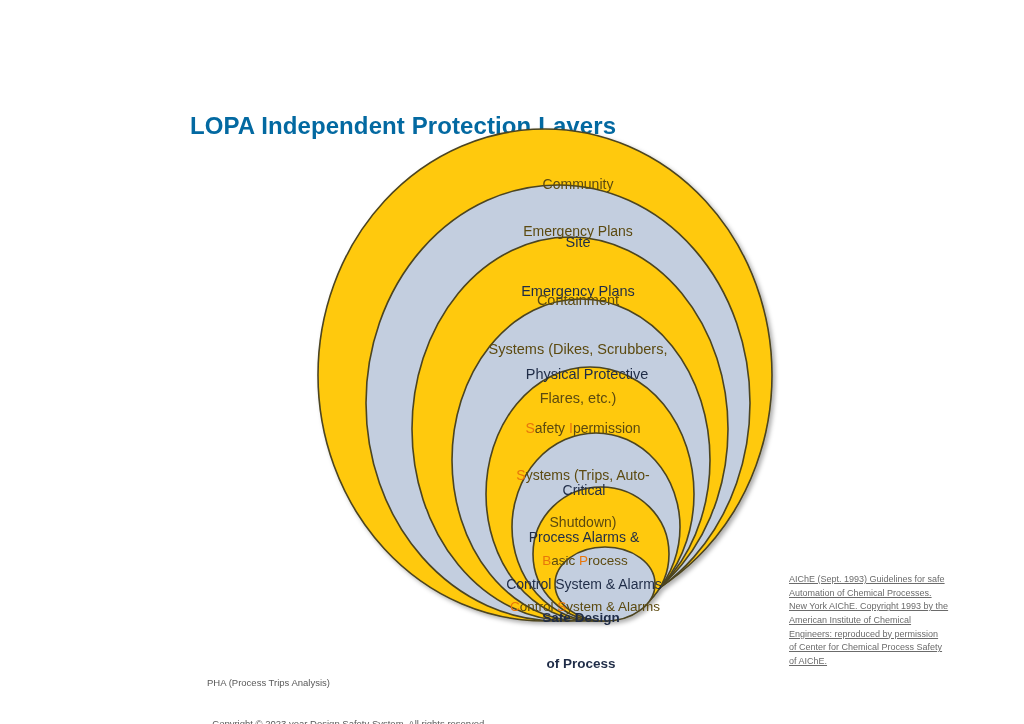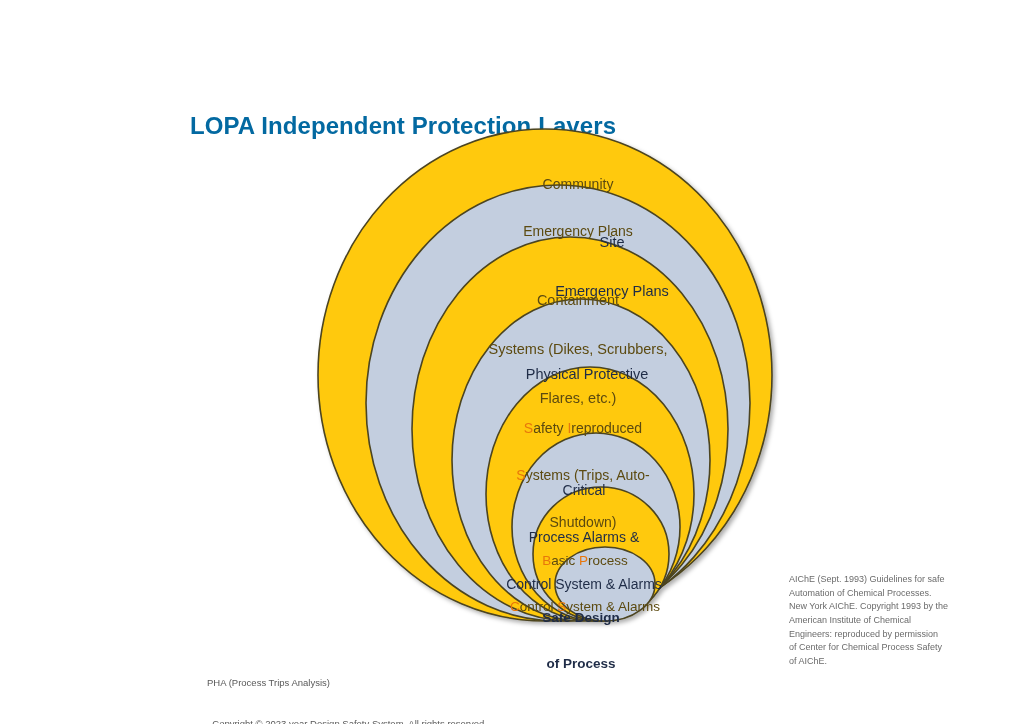--- a/index.html
+++ b/index.html
@@ -51,20 +51,21 @@
     white-space:pre;
   }
   .credit-right{
     position:absolute;
     left:789px; top:573px;
     font-size:9px;
     color:#6b6b6b;
     line-height:1.52;
     width:205px;
     white-space:pre-line;
+    text-decoration:underline;
   }
 </style>
 </head>
 <body>
 
 <div id="stage">
 
   <div class="title">LOPA Independent Protection Layers</div>
 
   <div class="diagram">
@@ -86,37 +87,37 @@
         <ellipse cx="305" cy="466" rx="50" ry="37" fill="#c3cedf"></ellipse>
       </g>
     </svg>
   </div>
 
   <div class="layer-label on-yellow" style="left:578px; top:146px; font-size:14px;">
     <div>Community</div>
     <div>Emergency Plans</div>
   </div>
 
-  <div class="layer-label on-blue" style="left:578px; top:202px; font-size:14.5px;margin-left:34px;">
+  <div class="layer-label on-blue" style="left:578px; top:202px; font-size:14.5px;">
     <div>Site</div>
     <div>Emergency Plans</div>
   </div>
 
   <div class="layer-label on-yellow" style="left:578px; top:260px; font-size:14.5px;">
     <div>Containment</div>
     <div>Systems (Dikes, Scrubbers,</div>
     <div>Flares, etc.)</div>
   </div>
 
   <div class="layer-label on-blue" style="left:587px; top:334px; font-size:14.5px;">
     <div>Physical Protective</div>
   </div>
 
   <div class="layer-label on-yellow" style="left:583px; top:390px; font-size:14px;">
-    <div><span class="hl">S</span><span>afety </span><span class="hl">I</span><span>reproduced</span></div>
+    <div><span class="hl">S</span><span>afety </span><span class="hl">I</span><span>permission</span></div>
     <div><span class="hl">S</span><span>ystems (Trips, Auto-</span></div>
     <div>Shutdown)</div>
   </div>
 
   <div class="layer-label on-blue" style="left:584px; top:452px; font-size:14px;">
     <div>Critical</div>
     <div>Process Alarms &amp;</div>
     <div>Control System &amp; Alarms</div>
   </div>
 

